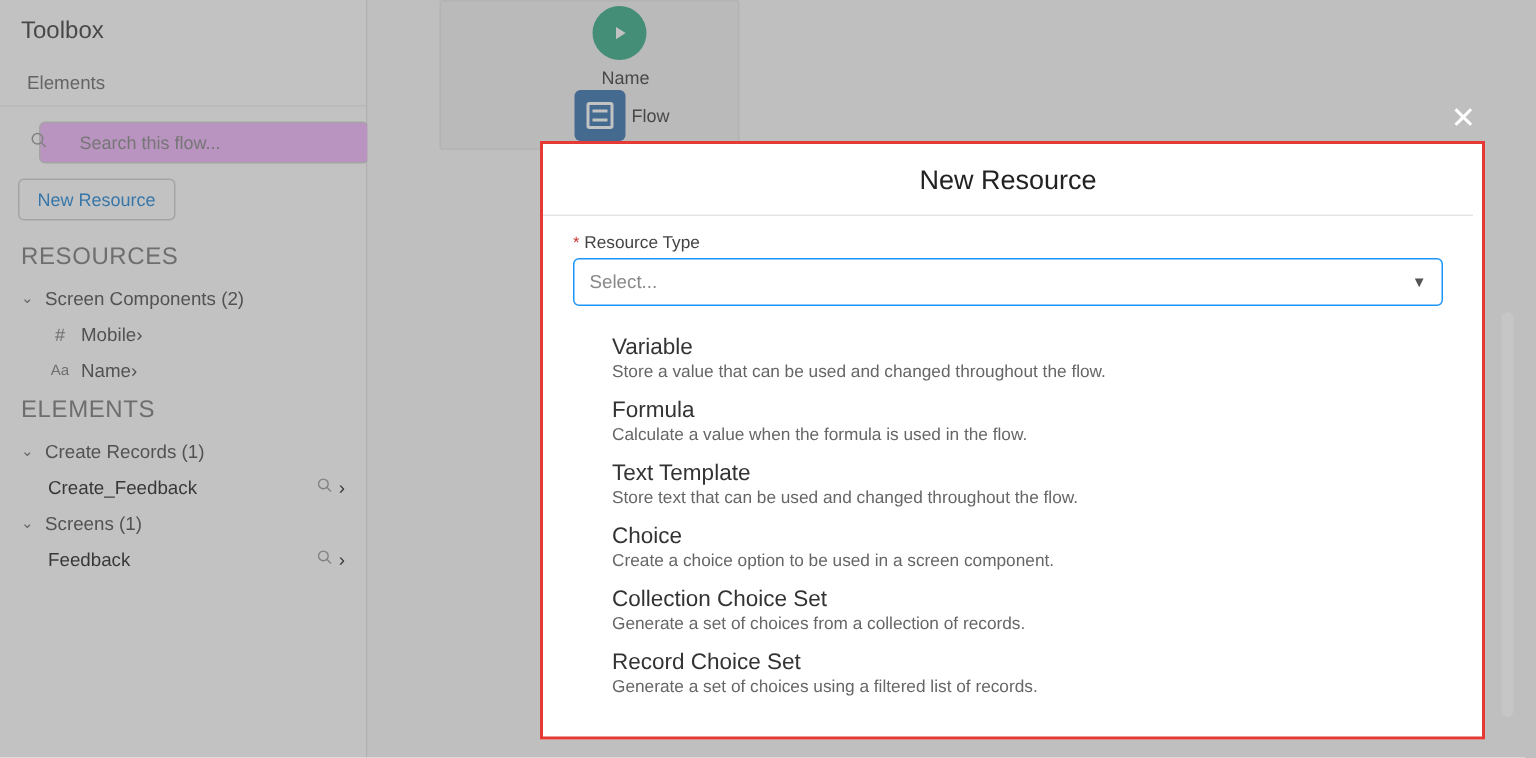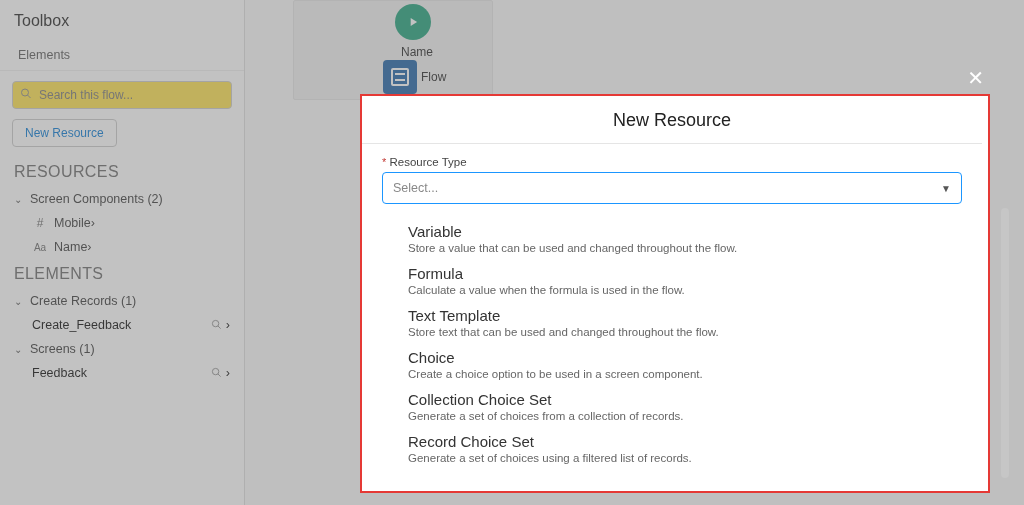--- a/index.html
+++ b/index.html
@@ -4,21 +4,21 @@
   <style>
     * { box-sizing: border-box; margin: 0; padding: 0; font-family: -apple-system, BlinkMacSystemFont, "Segoe UI", Arial, sans-serif; }
     body { width: 1024px; height: 505px; overflow: hidden; position: relative; background: #fff; }
     .dim-overlay { position: absolute; inset: 0; background: rgba(120,120,120,0.45); z-index: 5; pointer-events: none; }
     .sidebar { position: absolute; left: 0; top: 0; width: 245px; height: 505px; background: #fff; border-right: 1px solid #ddd; }
     .toolbox-header { font-size: 16px; padding: 12px 14px 10px; color: #222; }
     .tabs { display: flex; border-bottom: 1px solid #eee; padding: 0 6px; }
     .tab { padding: 8px 12px; font-size: 12.5px; color: #555; cursor: pointer; }
     .tab.active { color: #000; font-weight: 600; border-bottom: 2px solid #0176d3; }
     .search-row { padding: 10px 12px; }
-    .search-input { width: 100%; padding: 6px 8px 6px 26px; font-size: 12px; border: 1px solid #c9c9c9; border-radius: 4px; color: #666; background: #fde047; }
+    .search-input { width: 100%; padding: 6px 8px 6px 26px; font-size: 12px; border: 1px solid #c9c9c9; border-radius: 4px; color: #666; background: #f0abfc; margin-left: 14px; }
     .search-wrap { position: relative; }
     .search-wrap .sicon { position: absolute; left: 8px; top: 50%; transform: translateY(-50%); color: #888; font-size: 12px; }
     .new-res-row { padding: 0 12px 10px; }
     .new-res-btn { border: 1px solid #c9c9c9; background: #fff; color: #0176d3; font-size: 12px; padding: 6px 12px; border-radius: 4px; cursor: pointer; }
     .section-label { font-size: 16px; letter-spacing: 0.4px; color: #666; padding: 6px 14px; text-transform: uppercase; }
     .tree-item { display: flex; align-items: center; padding: 5px 14px; font-size: 12.5px; color: #333; cursor: pointer; }
     .tree-item .chev { margin-right: 6px; color: #555; font-size: 10px; width: 10px; }
     .tree-child { display: flex; align-items: center; padding: 5px 14px 5px 32px; font-size: 12.5px; color: #333; }
     .tree-child .ticon { width: 16px; margin-right: 6px; color: #666; font-size: 12px; text-align: center; }
     .tree-child .mag { margin-left: auto; color: #888; font-size: 11px; margin-right: 4px; }

